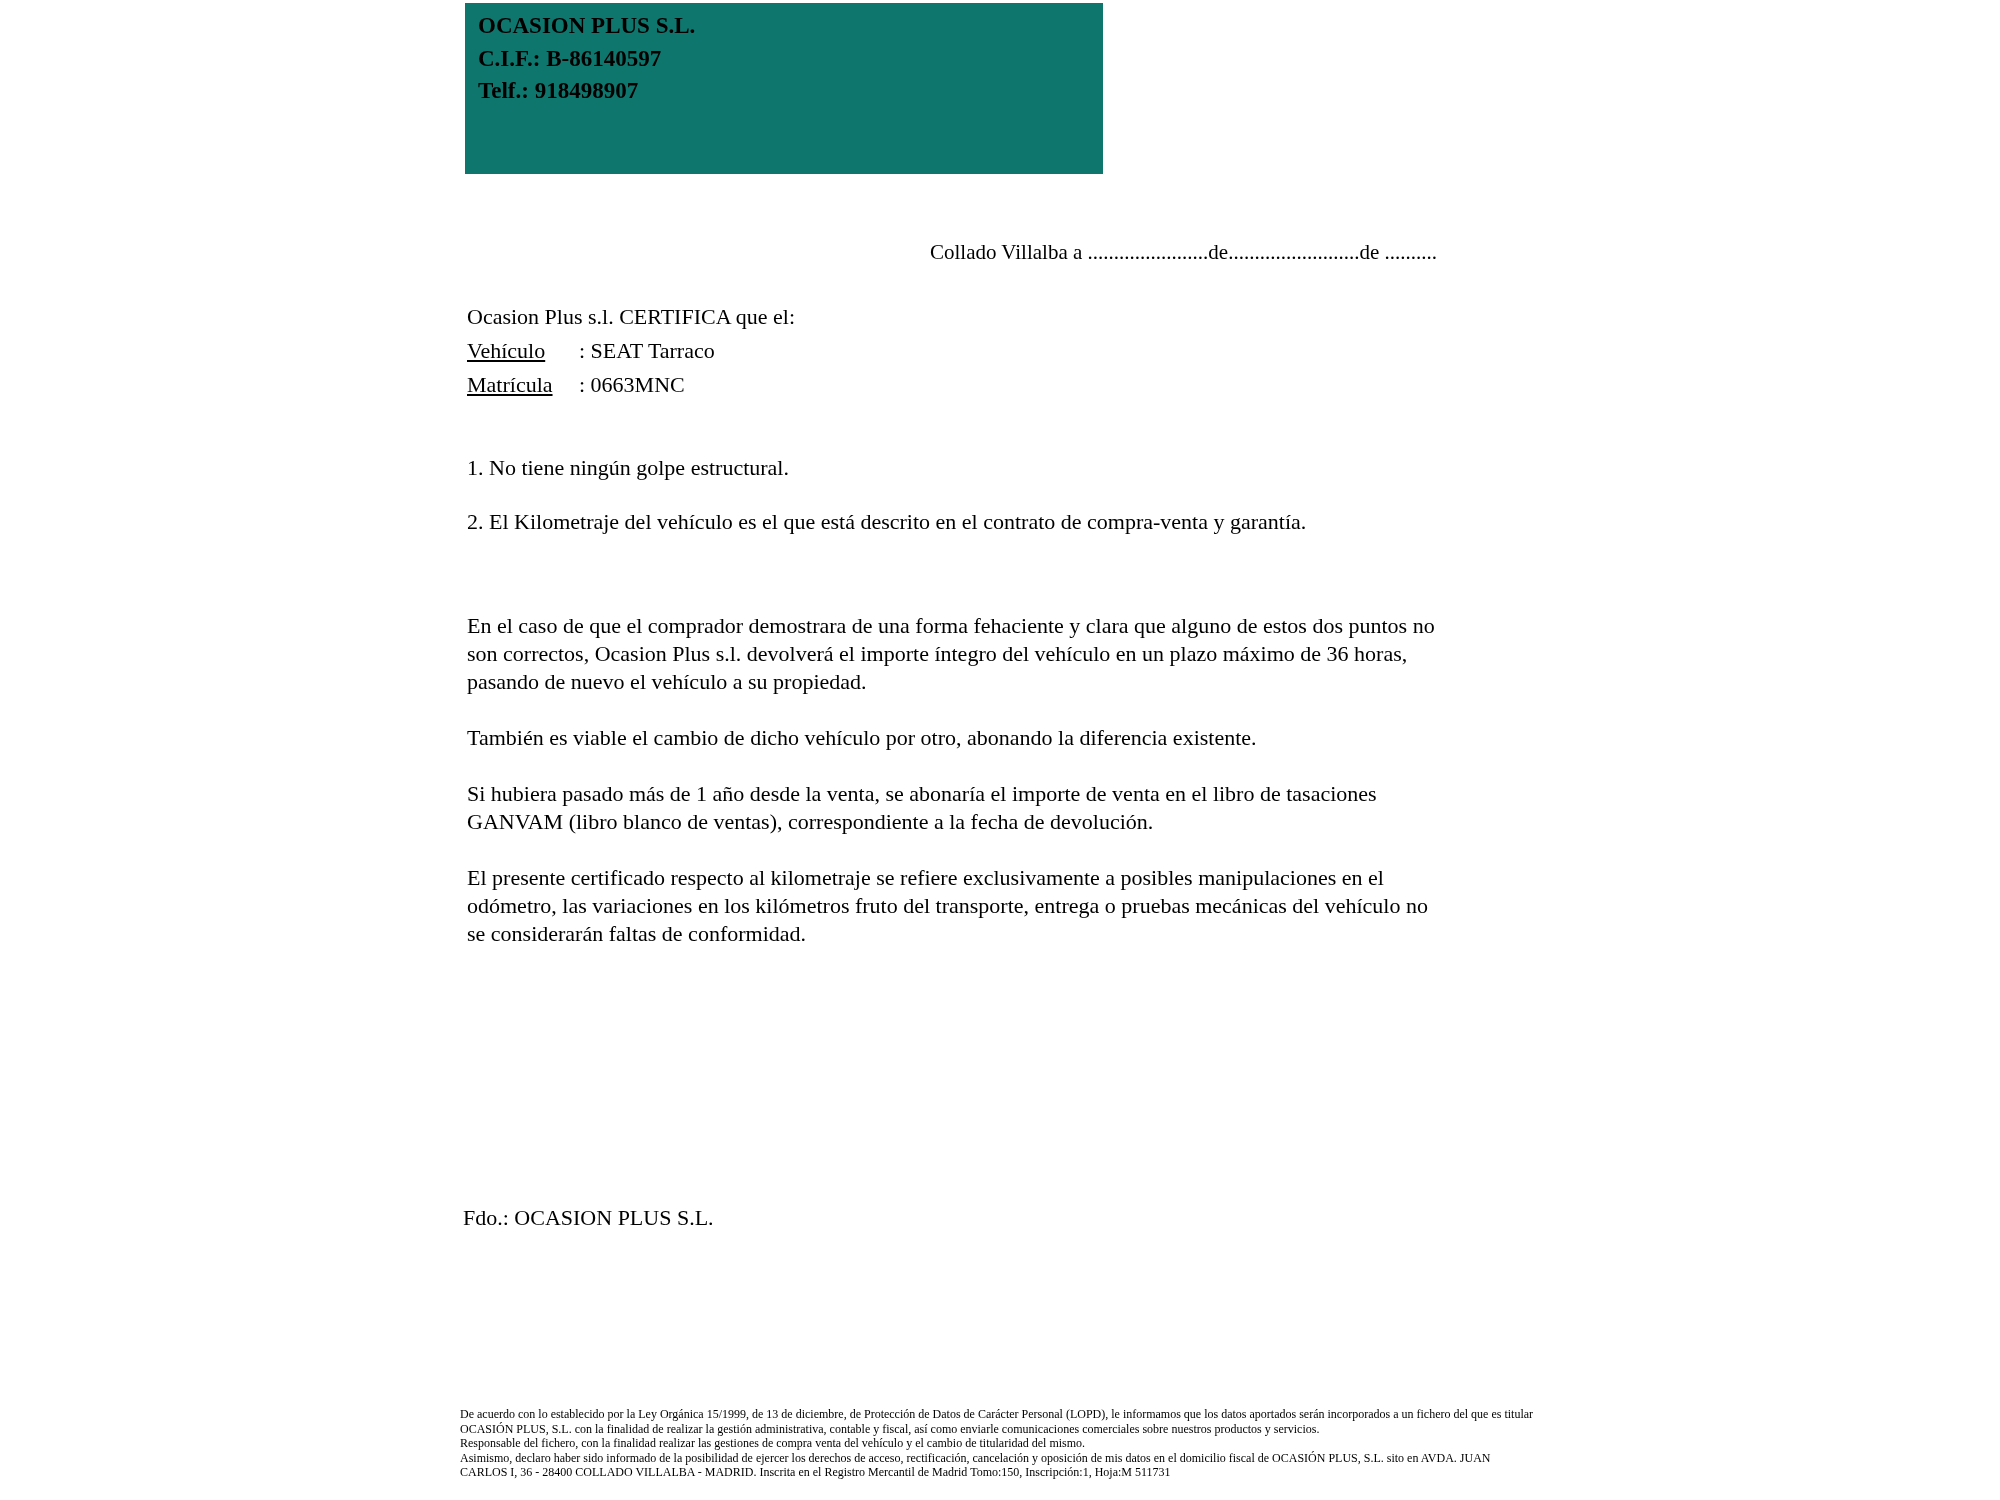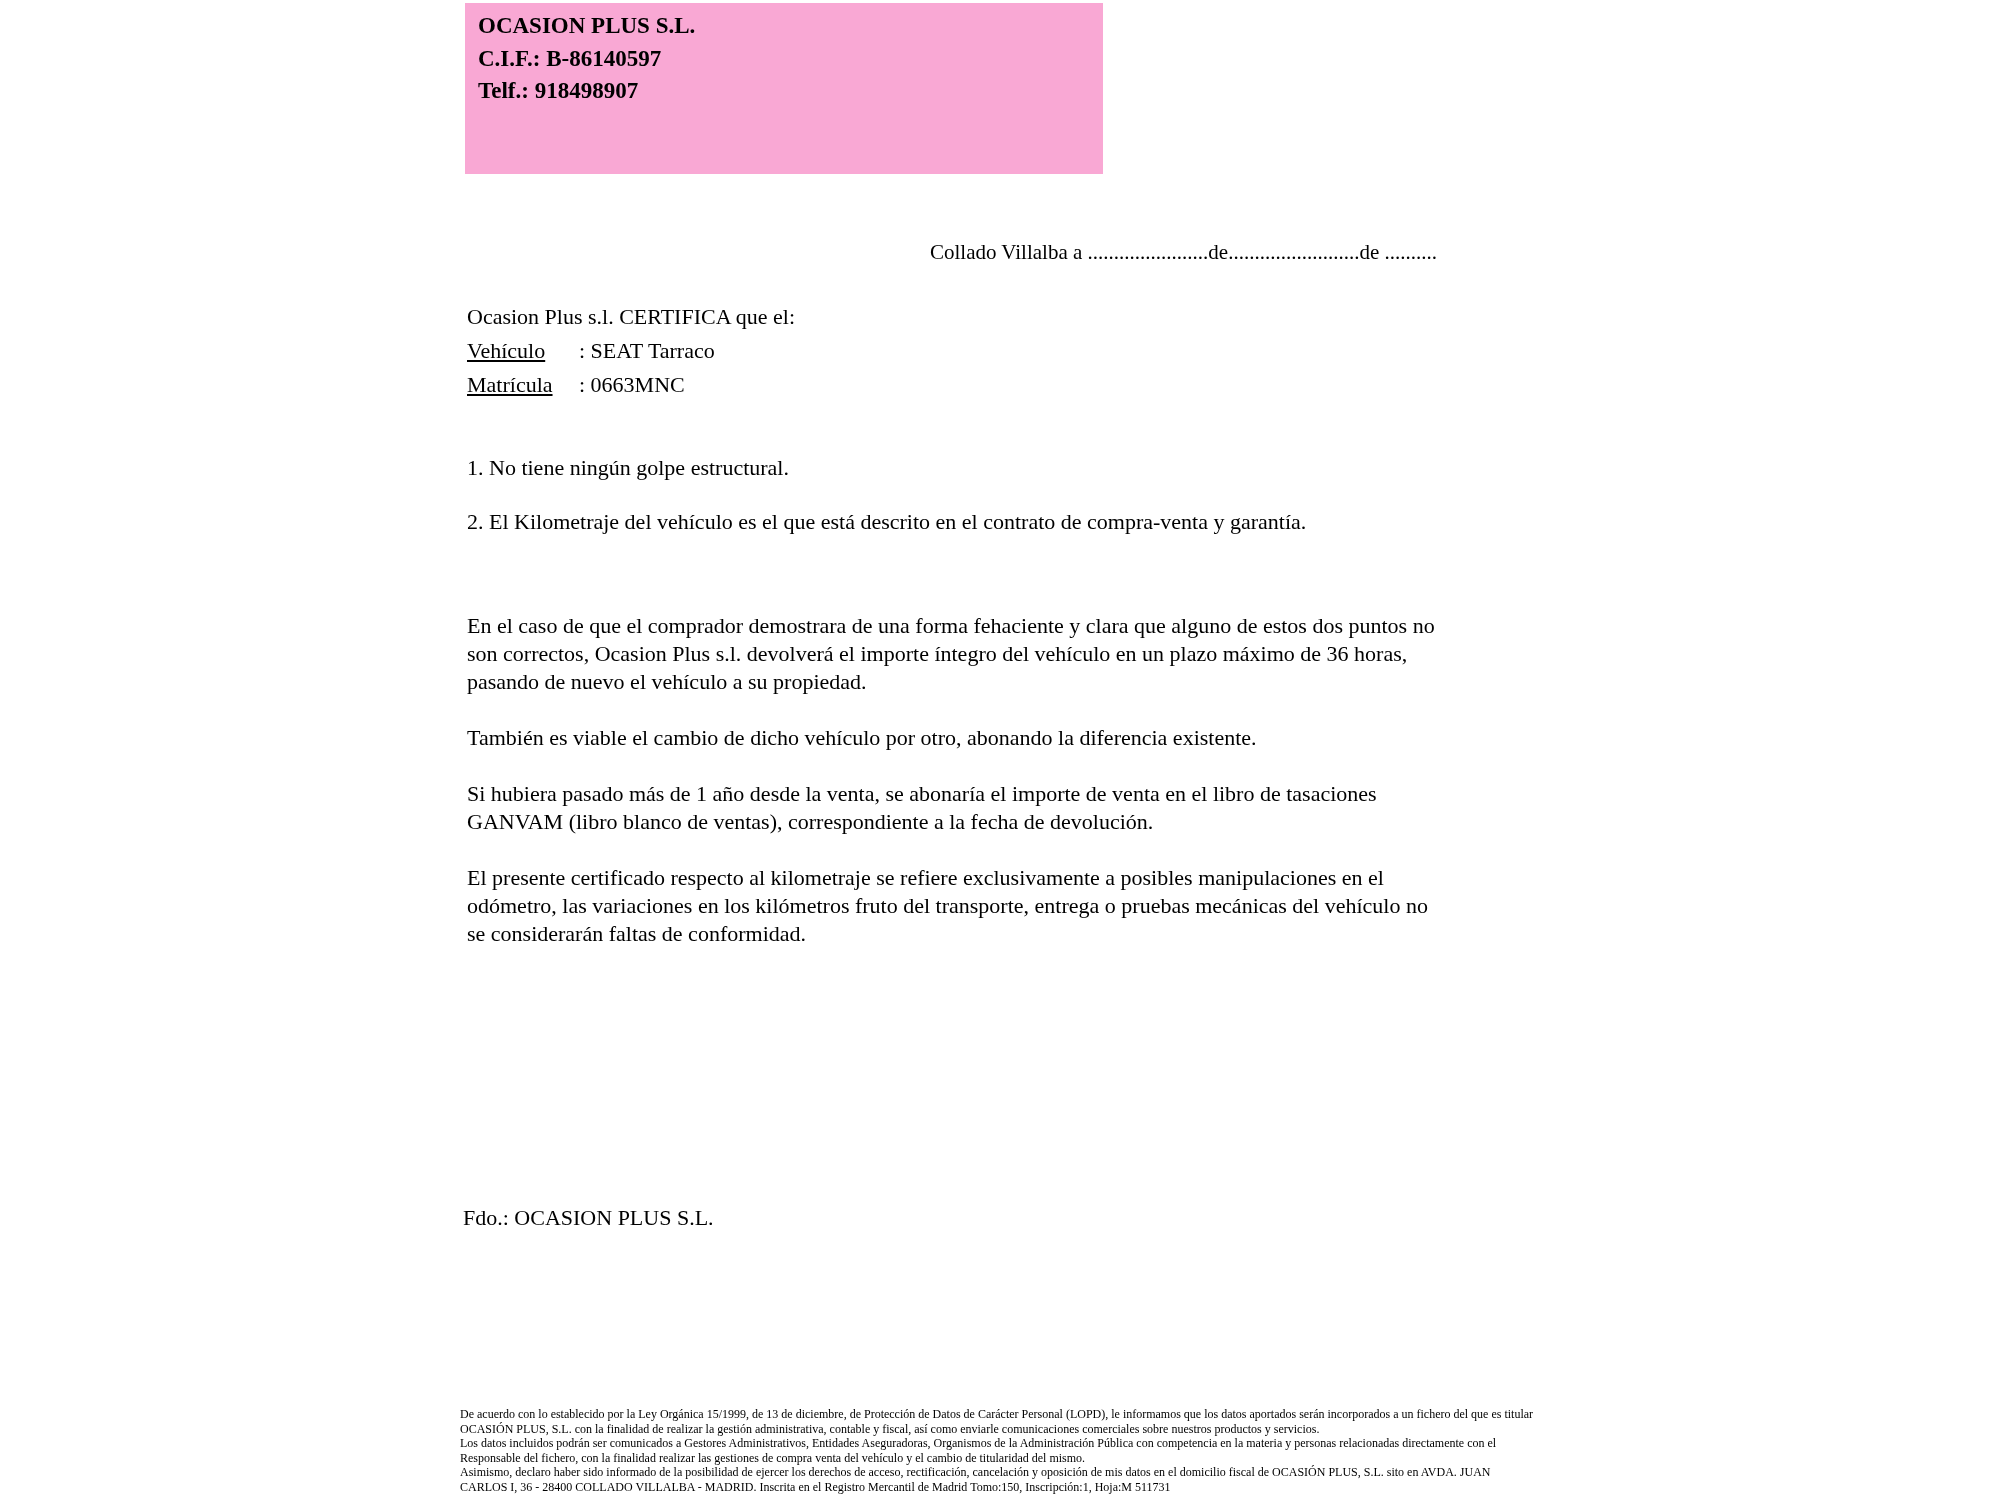--- a/index.html
+++ b/index.html
@@ -16,21 +16,21 @@
     overflow: hidden;
   }
 
   
   .header-box {
     position: absolute;
     left: 465px;
     top: 3px;
     width: 638px;
     height: 171px;
-    background: #f9a8d4;
+    background: #0f766e;
     box-sizing: border-box;
     padding: 7px 0 0 13px;
   }
   .header-box .hline {
     font-weight: bold;
     font-size: 23px;
     line-height: 32.5px;
     white-space: nowrap;
   }
 
@@ -139,17 +139,16 @@
   <p>El presente certificado respecto al kilometraje se refiere exclusivamente a posibles manipulaciones en el
 odómetro, las variaciones en los kilómetros fruto del transporte, entrega o pruebas mecánicas del vehículo no
 se considerarán faltas de conformidad.</p>
 </div>
 
 <div class="signature">Fdo.: OCASION PLUS S.L.</div>
 
 <div class="legal-footer">
   <div class="fline">De acuerdo con lo establecido por la Ley Orgánica 15/1999, de 13 de diciembre, de Protección de Datos de Carácter Personal (LOPD), le informamos que los datos aportados serán incorporados a un fichero del que es titular</div>
   <div class="fline">OCASIÓN PLUS, S.L. con la finalidad de realizar la gestión administrativa, contable y fiscal, así como enviarle comunicaciones comerciales sobre nuestros productos y servicios.</div>
-  <div class="fline">Los datos incluidos podrán ser comunicados a Gestores Administrativos, Entidades Aseguradoras, Organismos de la Administración Pública con competencia en la materia y personas relacionadas directamente con el</div>
   <div class="fline">Responsable del fichero, con la finalidad realizar las gestiones de compra venta del vehículo y el cambio de titularidad del mismo.</div>
   <div class="fline">Asimismo, declaro haber sido informado de la posibilidad de ejercer los derechos de acceso, rectificación, cancelación y oposición de mis datos en el domicilio fiscal de OCASIÓN PLUS, S.L. sito en AVDA. JUAN</div>
   <div class="fline">CARLOS I, 36 - 28400 COLLADO VILLALBA - MADRID. Inscrita en el Registro Mercantil de Madrid Tomo:150, Inscripción:1, Hoja:M 511731</div>
 </div>
 
 </body></html>

